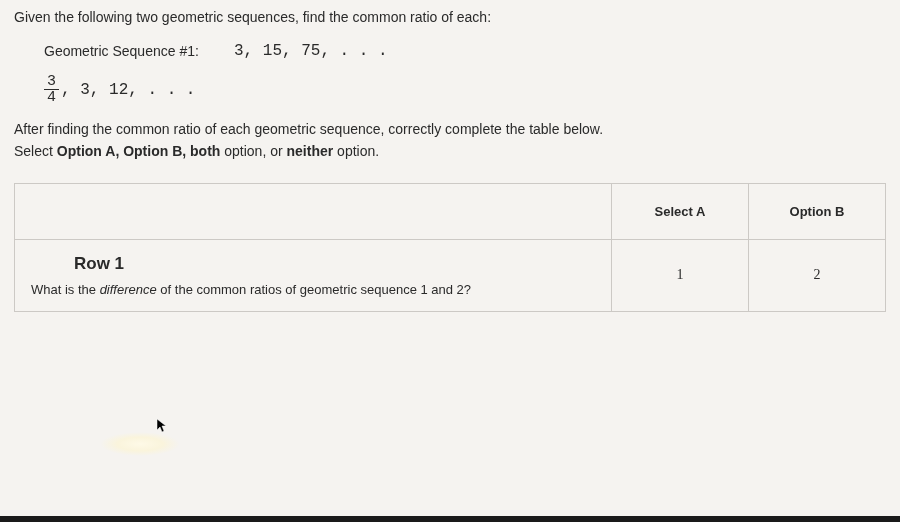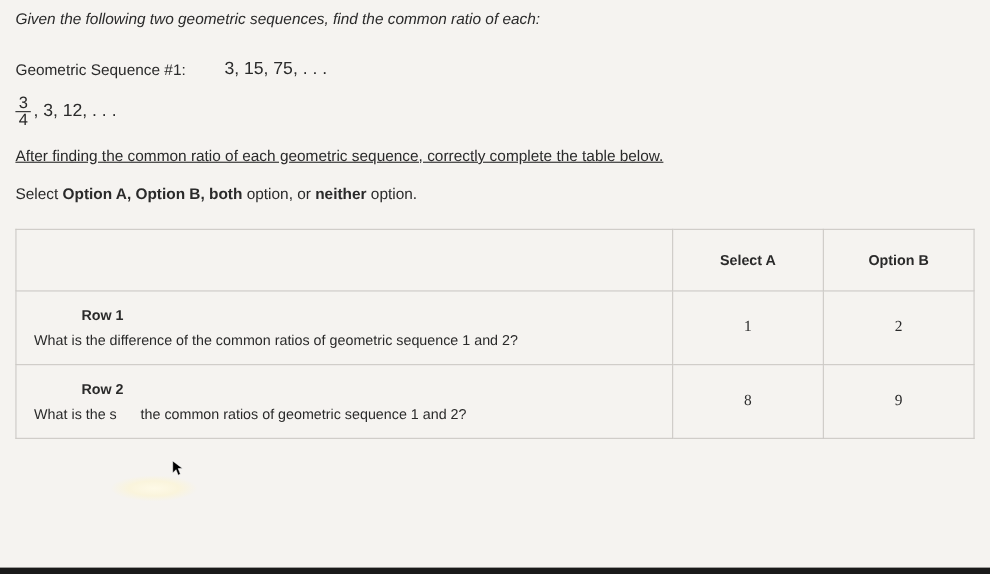--- a/index.html
+++ b/index.html
@@ -12,69 +12,69 @@
       height: 522px;
       background: #f5f3f0;
       font-family: -apple-system, BlinkMacSystemFont, 'Segoe UI', Arial, sans-serif;
       color: #2a2a2a;
       padding: 8px 14px;
       overflow: hidden;
       position: relative;
     }
     .intro {
       font-size: 14px;
-      margin-bottom: 26px;
+      margin-bottom: 14px;
       line-height: 1.4;
-      font-style: italic;
     }
     .seq-line {
       font-size: 14px;
+      margin-left: 30px;
       margin-bottom: 14px;
       display: flex;
       align-items: center;
       gap: 20px;
     }
     .seq-label {
       min-width: 170px;
     }
     .seq-value {
-      font-family: Liberation Sans, sans-serif;
+      font-family: Liberation Mono, monospace;
       font-size: 16px;
     }
     .fraction {
       display: inline-flex;
       flex-direction: column;
       align-items: center;
       vertical-align: middle;
       font-size: 15px;
       line-height: 1;
       margin-right: 2px;
     }
     .fraction .num {
       border-bottom: 1px solid #2a2a2a;
       padding: 0 3px;
     }
     .fraction .den {
       padding: 0 3px;
     }
     .after-text {
       font-size: 14px;
-      margin-bottom: 16px;
+      margin-bottom: 3px;
       line-height: 1.5;
-      text-decoration: underline;
     }
     .select-text {
       font-size: 14px;
       margin-bottom: 24px;
     }
     .bold {
       font-weight: 600;
       text-align: center;
     }
     .italic {
+      font-style: italic;
     }
     table {
       width: 100%;
       border-collapse: collapse;
       border: 1px solid #ccc9c5;
     }
     th, td {
       border: 1px solid #ccc9c5;
       padding: 14px 16px;
       font-size: 13px;
@@ -88,21 +88,21 @@
     }
     th:first-child {
       text-align: left;
     }
     .row-label {
       width: 620px;
     }
     .row-title {
       font-weight: 600;
       margin-bottom: 8px;
-      font-size: 13px;
+      font-size: 17px;
       padding-left: 43px;
     }
     .row-question {
       font-weight: 400;
       font-size: 13px;
     }
     .option-cell {
       text-align: center;
       font-weight: 400;
       font-size: 14px;
@@ -172,30 +172,20 @@
     <tr>
       <td class="row-label">
         <div class="row-title">Row 1</div>
         <div class="row-question">
           <span>What is the </span><span class="italic">difference</span><span> of the common ratios of geometric sequence 1 and 2?</span>
         </div>
       </td>
       <td class="option-cell">1</td>
       <td class="option-cell">2</td>
     </tr>
-    <tr>
-      <td class="row-label">
-        <div class="row-title">Row 2</div>
-        <div class="row-question">
-          <span>What is the s</span>&nbsp;&nbsp;&nbsp;&nbsp;&nbsp;&nbsp;<span>the common ratios of geometric sequence 1 and 2?</span>
-        </div>
-      </td>
-      <td class="option-cell">8</td>
-      <td class="option-cell">9</td>
-    </tr>
   </tbody>
 </table>
 
 <div class="cursor">
   <svg width="12" height="16" viewBox="0 0 12 16">
     <path d="M1 1 L1 12 L4 9 L6 14 L8 13 L6 8 L10 8 Z" fill="#000" stroke="#fff" stroke-width="0.5"></path>
   </svg>
 </div>
 
 <div class="glare"></div>

